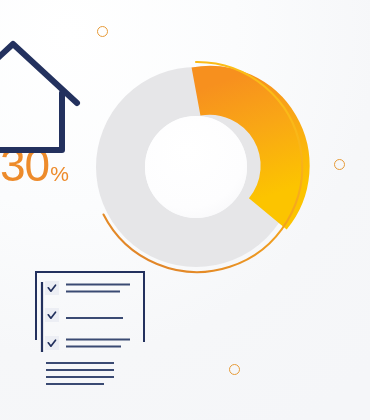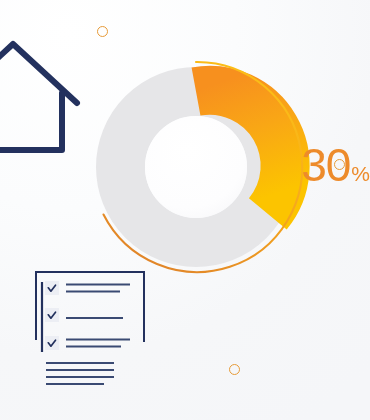--- a/index.html
+++ b/index.html
@@ -14,21 +14,21 @@
     position:absolute;inset:0;
     width:370px;height:420px;
     background:
       radial-gradient(120% 110% at 18% 8%, #ffffff 0%, #fbfcfd 38%, #f6f7f9 70%, #f5f6f9 100%);
   }
   .layer{position:absolute;top:0;left:0;width:370px;height:420px;}
   .pct-wrap{
     position:absolute;
     left:0;right:0;
     top:142px;
-    text-align:right;
+    text-align:left;
     line-height:1;
     pointer-events:none;
     white-space:nowrap;
   }
   .pct-num{
     font-family:"Liberation Sans", sans-serif;
     font-size:46px;
     font-weight:400;
     letter-spacing:-1px;
     color:#ed8b2b;

